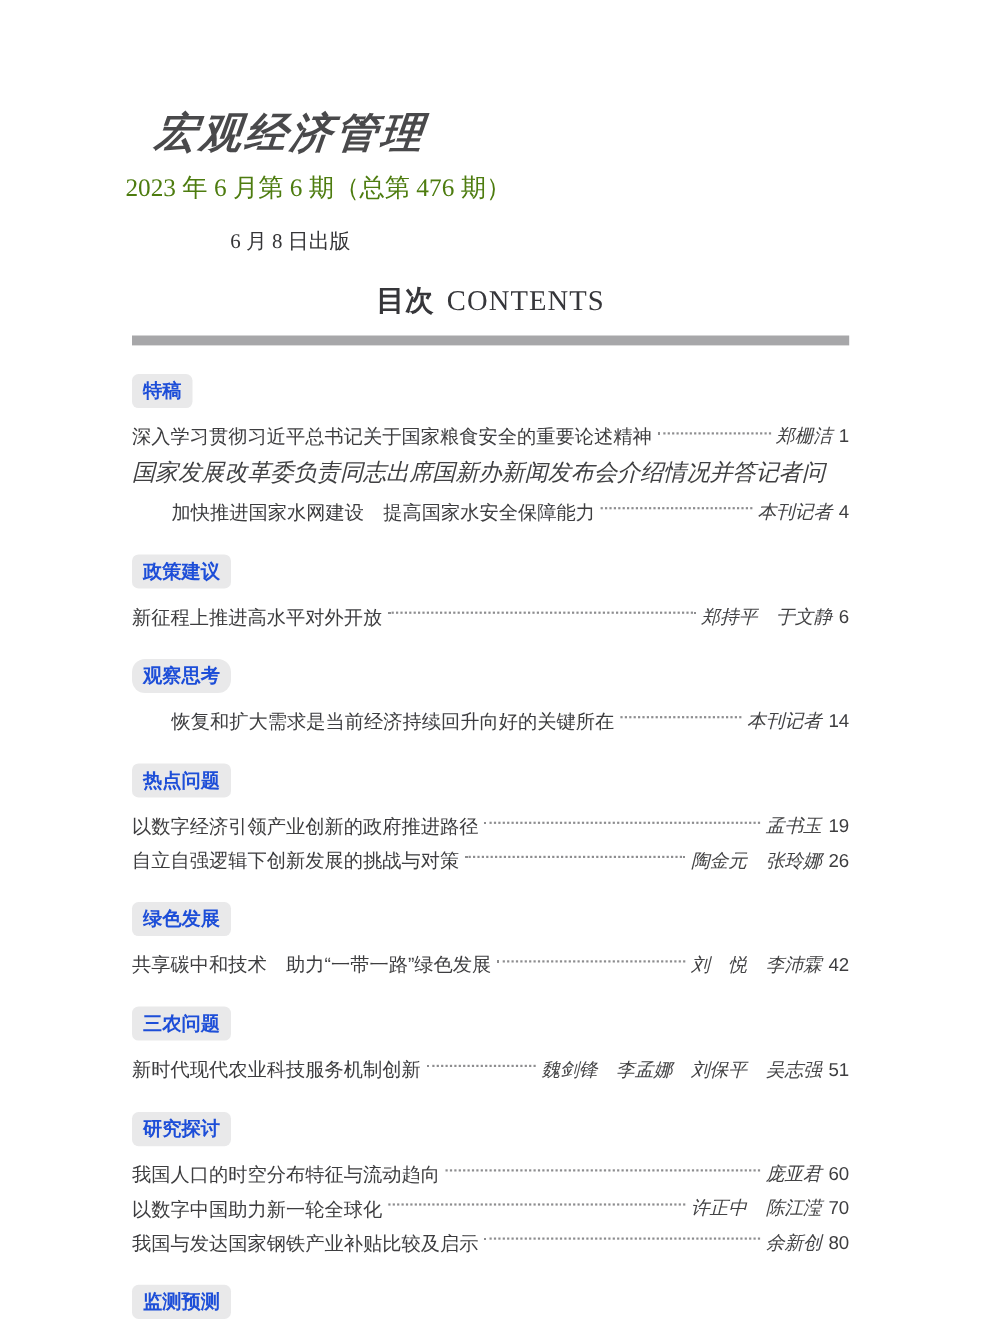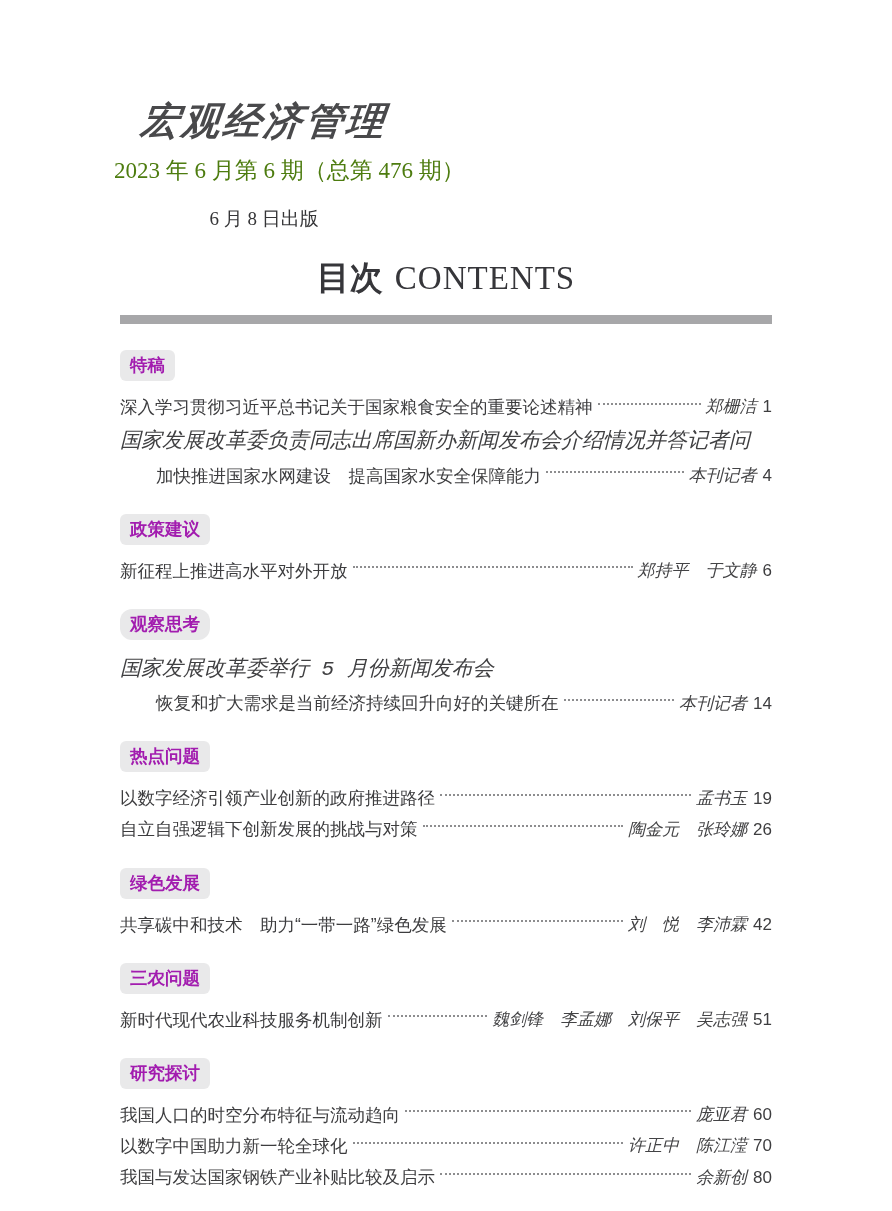--- a/index.html
+++ b/index.html
@@ -46,40 +46,40 @@
     font-size: 19px;
     margin-top: 20px;
     white-space: nowrap;
     color: #353537;
   }
   
   .contents-title {
     text-align: center;
     margin: 24px 0 14px 0;
     font-family: "Liberation Serif", serif;
-    font-size: 33px;
+    font-size: 26px;
     color: #36363a;
   }
   .contents-zh { font-weight: bold; margin-right: 12px; }
   .contents-en { letter-spacing: 1px; }
   .divider {
     height: 9px;
     background: #a7a7a9;
     margin-bottom: 26px;
   }
   
   .section { margin-bottom: 22px; }
   .section-label {
     display: inline-block;
     background: #e9e9ea;
     border-radius: 6px;
     padding: 3px 10px 4px 10px;
     font-size: 17.5px;
     font-weight: 600;
-    color: #a21caf;
+    color: #1d4ed8;
     margin-bottom: 11px;
   }
   .article { font-size: 17.5px; }
   .article-line {
     display: flex;
     align-items: center;
     line-height: 1.78;
   }
   .article-line.indent { padding-left: 36px; }
   .art-title { white-space: nowrap; color: #3d3d3f; }
@@ -148,21 +148,20 @@
         </div></div>
       <div class="section"><div class="section-label" style="background: rgb(233, 233, 234);">政策建议</div><div class="article">
           <div class="article-line">
             <span class="art-title">新征程上推进高水平对外开放</span>
             <span class="leader"></span>
             <span class="authors">郑持平　于文静</span>
             <span class="page-num">6</span>
           </div>
         </div></div>
       <div class="section"><div class="section-label" style="background: rgb(233, 233, 234); border-radius: 12px;">观察思考</div><div class="article">
-          <div class="pretitle">国家发展改革委举行 5 月份新闻发布会</div>
           <div class="article-line indent">
             <span class="art-title">恢复和扩大需求是当前经济持续回升向好的关键所在</span>
             <span class="leader"></span>
             <span class="authors">本刊记者</span>
             <span class="page-num">14</span>
           </div>
         </div></div>
       <div class="section"><div class="section-label" style="background: rgb(233, 233, 234);">热点问题</div><div class="article">
           <div class="article-line">
             <span class="art-title">以数字经济引领产业创新的政府推进路径</span>

